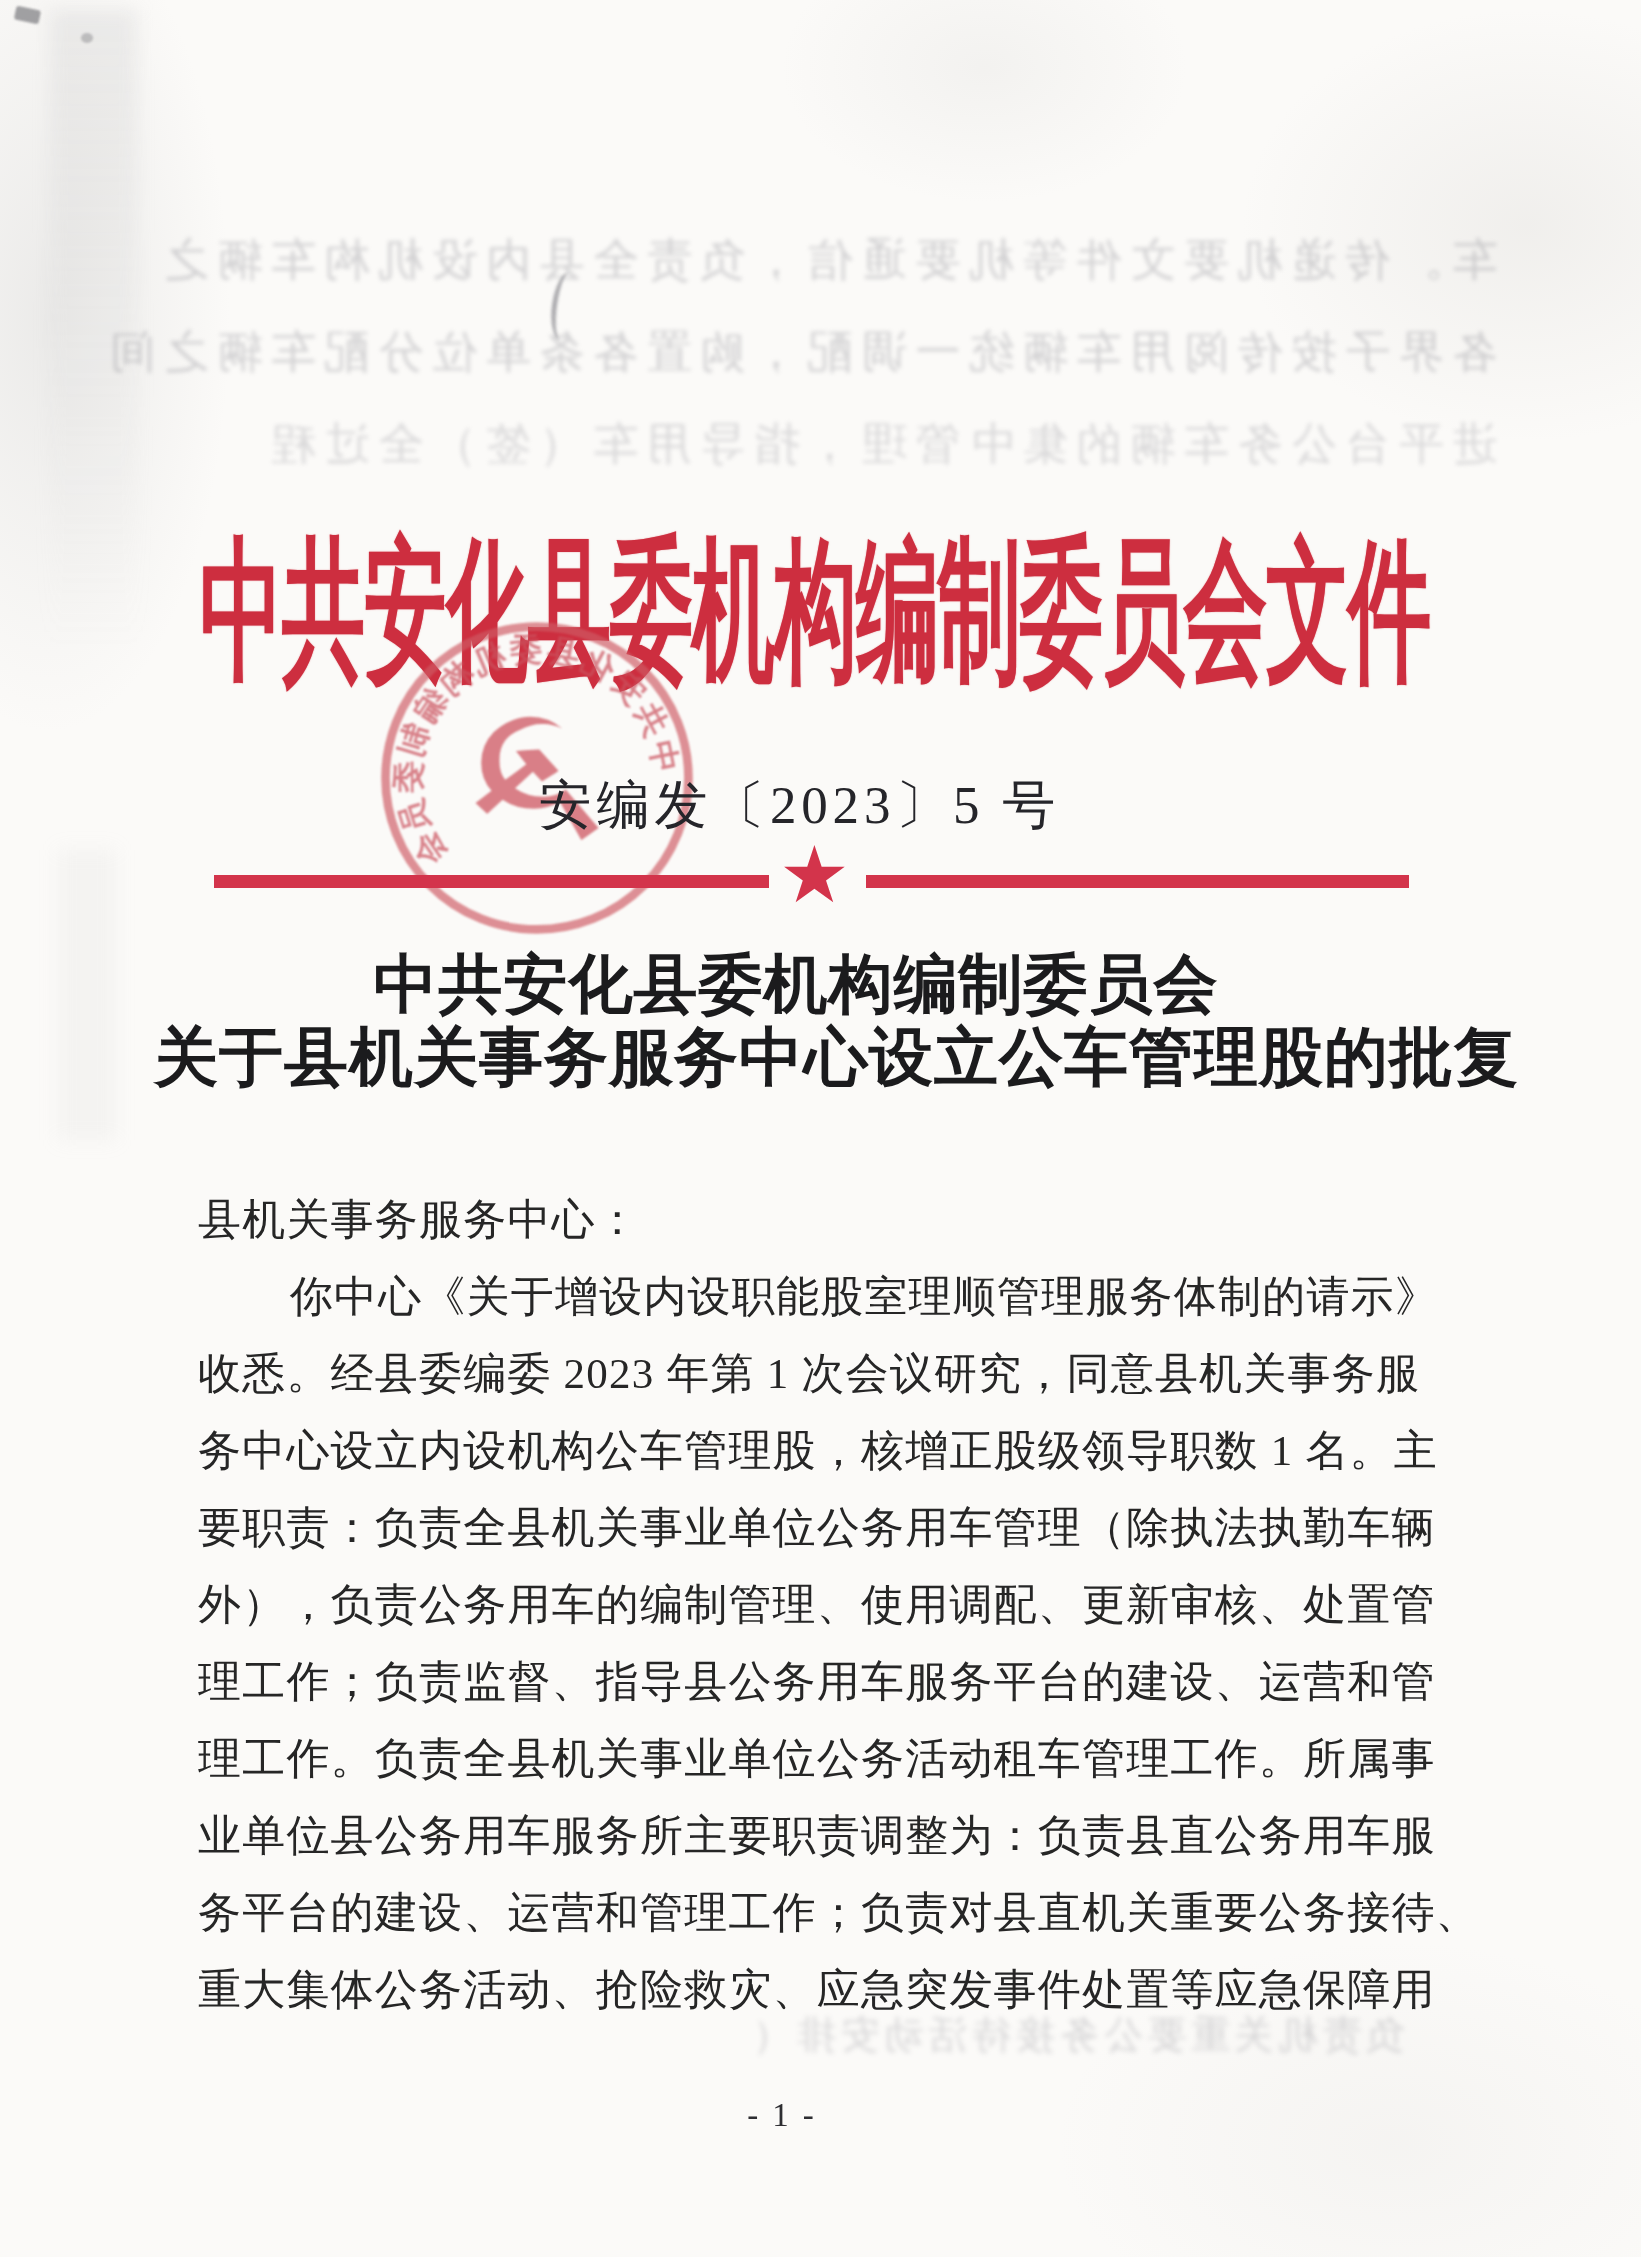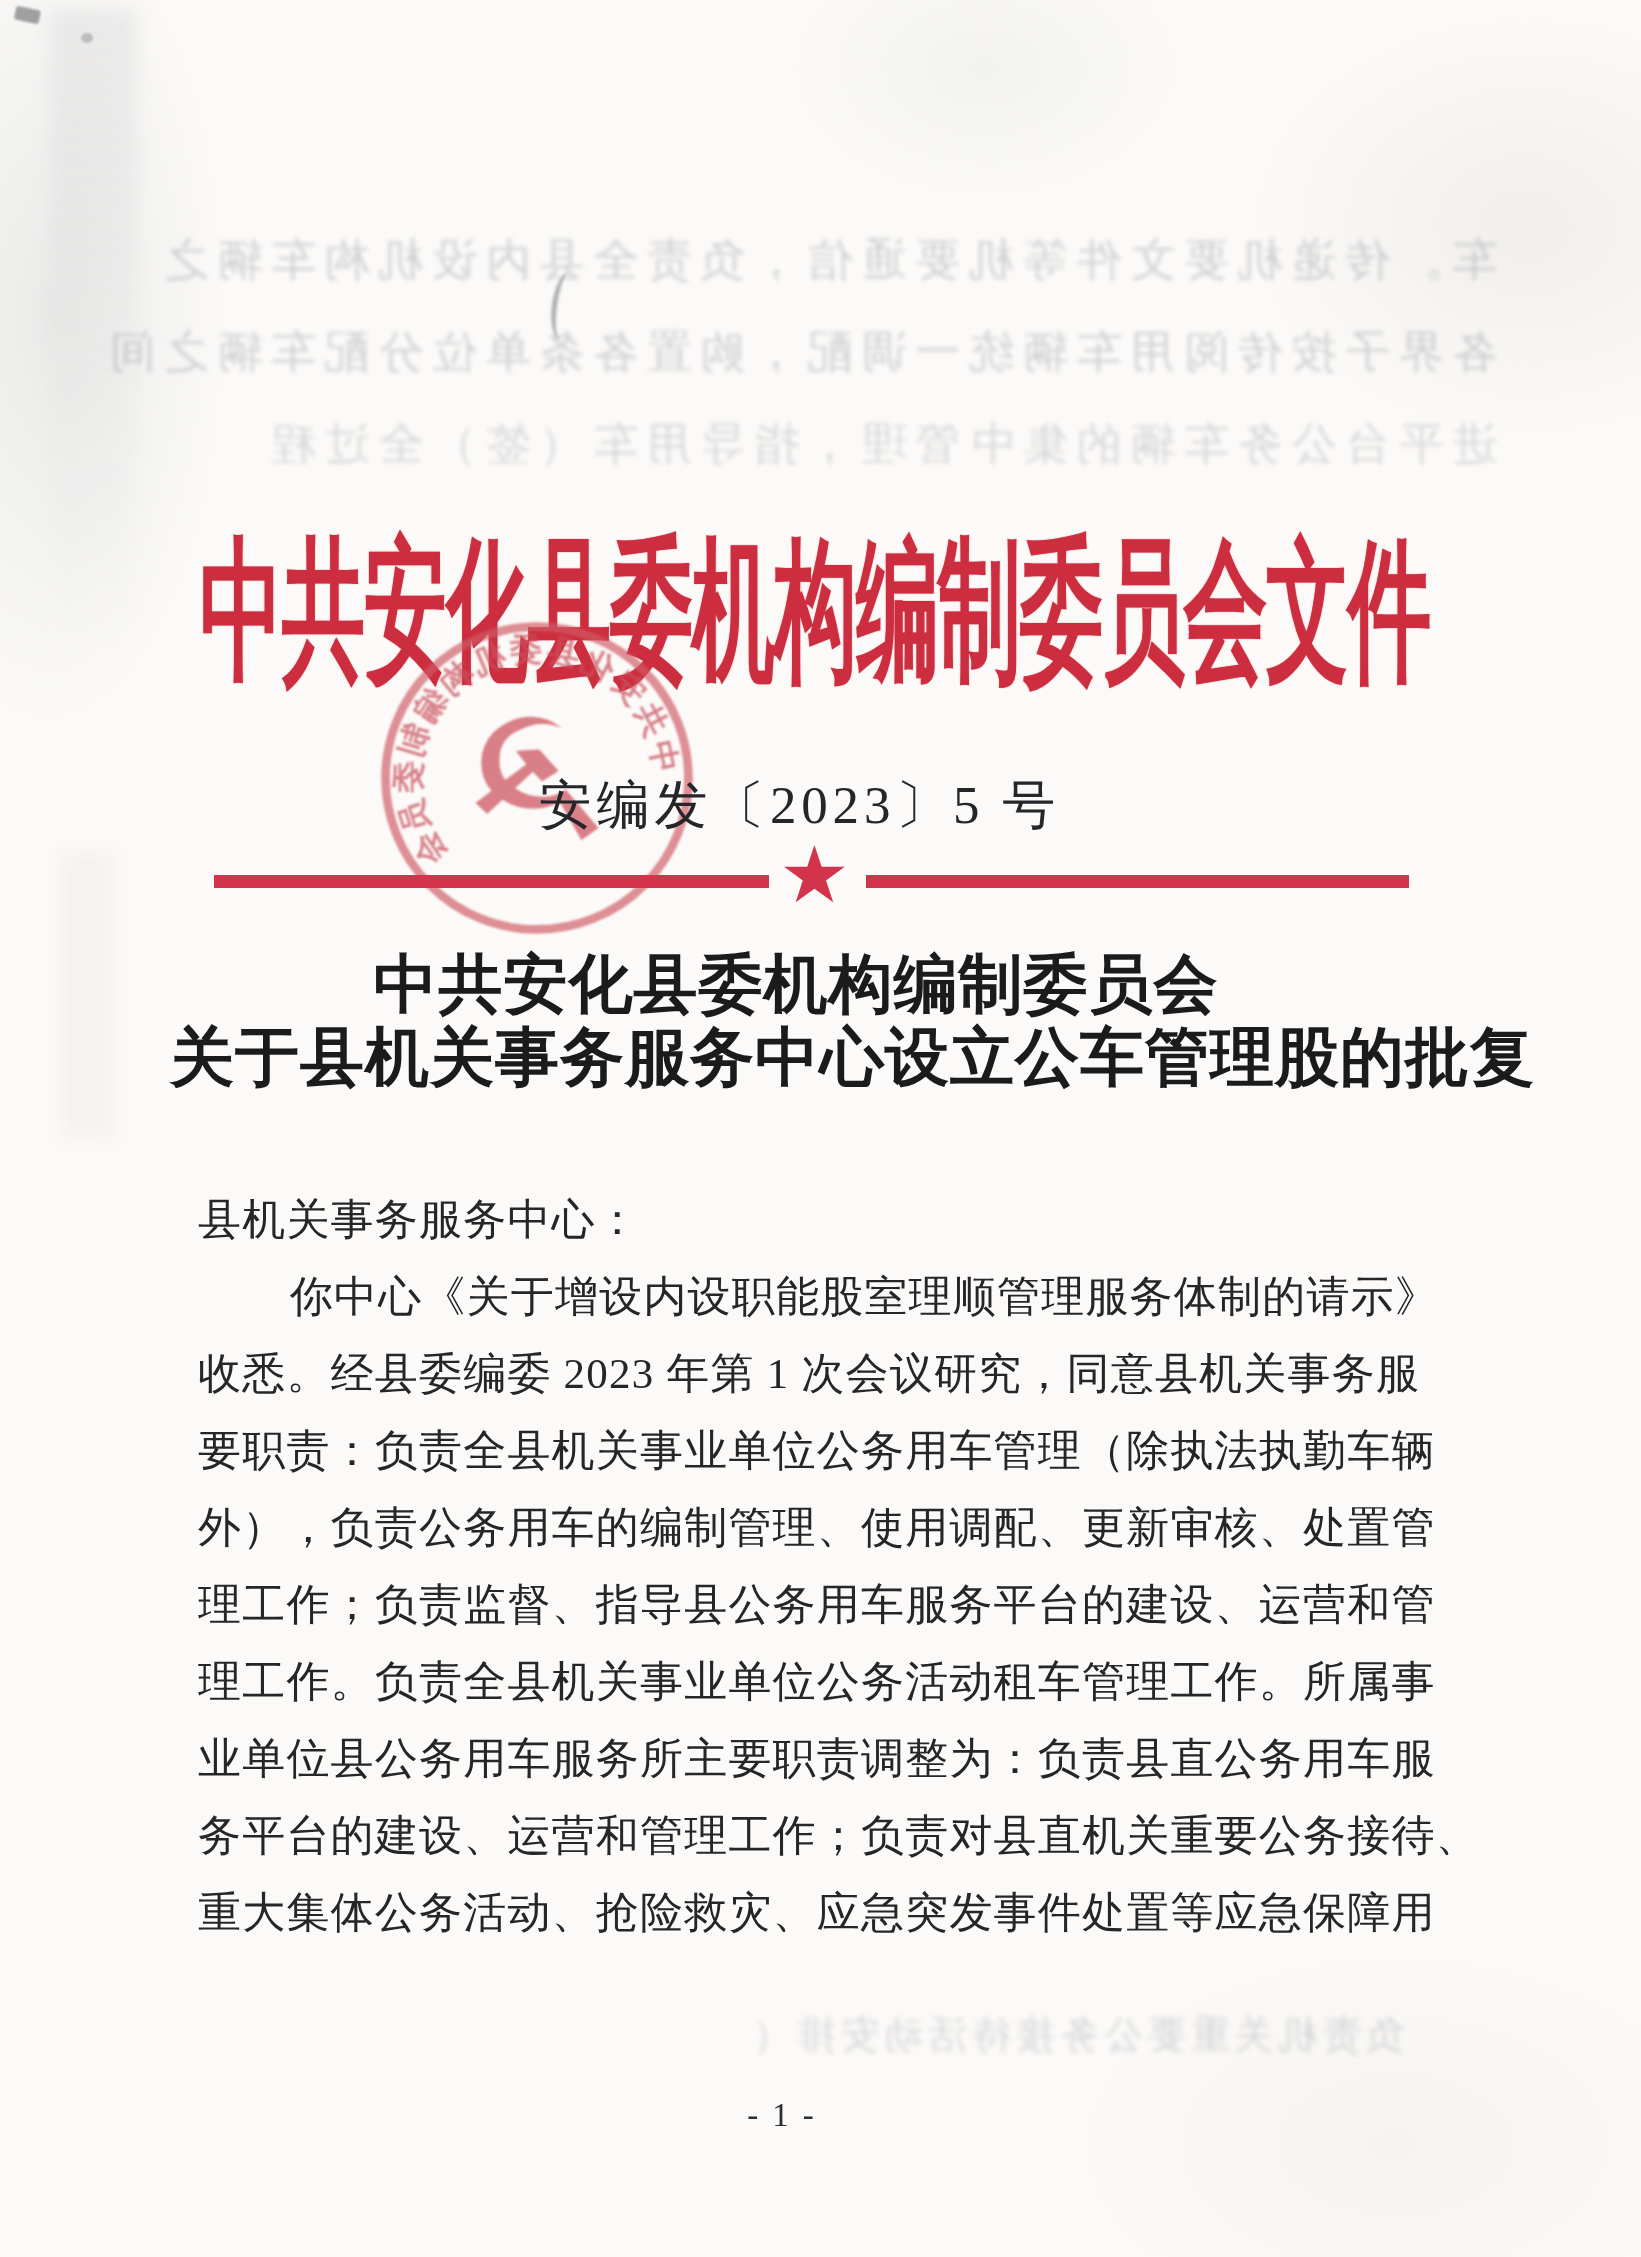--- a/index.html
+++ b/index.html
@@ -55,21 +55,21 @@
   
   .rule{position:absolute;top:875px;height:12.6px;background:#d3344b;}
   .rule-left{left:214px;width:555px;}
   .rule-right{left:866px;width:543px;}
   .divider-star{position:absolute;left:771px;top:832px;width:87px;text-align:center;
       font-size:79px;line-height:87px;color:#d3344b;font-family:"DejaVu Sans",sans-serif;}
 
   
   .doc-title{position:absolute;left:154px;top:948px;width:1284px;text-align:center;
       color:#1b1b1d;font-weight:bold;font-size:64px;line-height:73px;letter-spacing:1px;}
-  .doc-title .t2{white-space:nowrap;margin-left:16px;}
+  .doc-title .t2{white-space:nowrap;}
 
   
   .body-lines{position:absolute;left:178px;top:1190px;width:1241px;color:#262626;margin-left:20px;}
   .body-lines .body-line{height:77px;font-size:43px;line-height:60px;letter-spacing:1.2px;white-space:nowrap;}
   .body-lines .body-line:nth-child(2){padding-left:89px;text-align:right;}
 
   
   .page-number{position:absolute;left:169px;top:2097px;width:1226px;text-align:center;
       font-size:33px;letter-spacing:2.9px;color:#2e2e32;}
 </style>
@@ -113,20 +113,21 @@
 
   <div class="doc-title">
     <div class="t1">中共安化县委机构编制委员会</div>
     <div class="t2">关于县机关事务服务中心设立公车管理股的批复</div>
   </div>
 
   <div class="body-lines">
       <div class="body-line">县机关事务服务中心：</div>
       <div class="body-line">你中心《关于增设内设职能股室理顺管理服务体制的请示》</div>
       <div class="body-line">收悉。经县委编委 2023 年第 1 次会议研究，同意县机关事务服</div>
+      <div class="body-line">务中心设立内设机构公车管理股，核增正股级领导职数 1 名。主</div>
       <div class="body-line">要职责：负责全县机关事业单位公务用车管理（除执法执勤车辆</div>
       <div class="body-line">外），负责公务用车的编制管理、使用调配、更新审核、处置管</div>
       <div class="body-line">理工作；负责监督、指导县公务用车服务平台的建设、运营和管</div>
       <div class="body-line">理工作。负责全县机关事业单位公务活动租车管理工作。所属事</div>
       <div class="body-line">业单位县公务用车服务所主要职责调整为：负责县直公务用车服</div>
       <div class="body-line">务平台的建设、运营和管理工作；负责对县直机关重要公务接待、</div>
       <div class="body-line">重大集体公务活动、抢险救灾、应急突发事件处置等应急保障用</div>
     </div>
 
   <div class="bleed-bottom">负责机关重要公务接待活动安排（</div>

